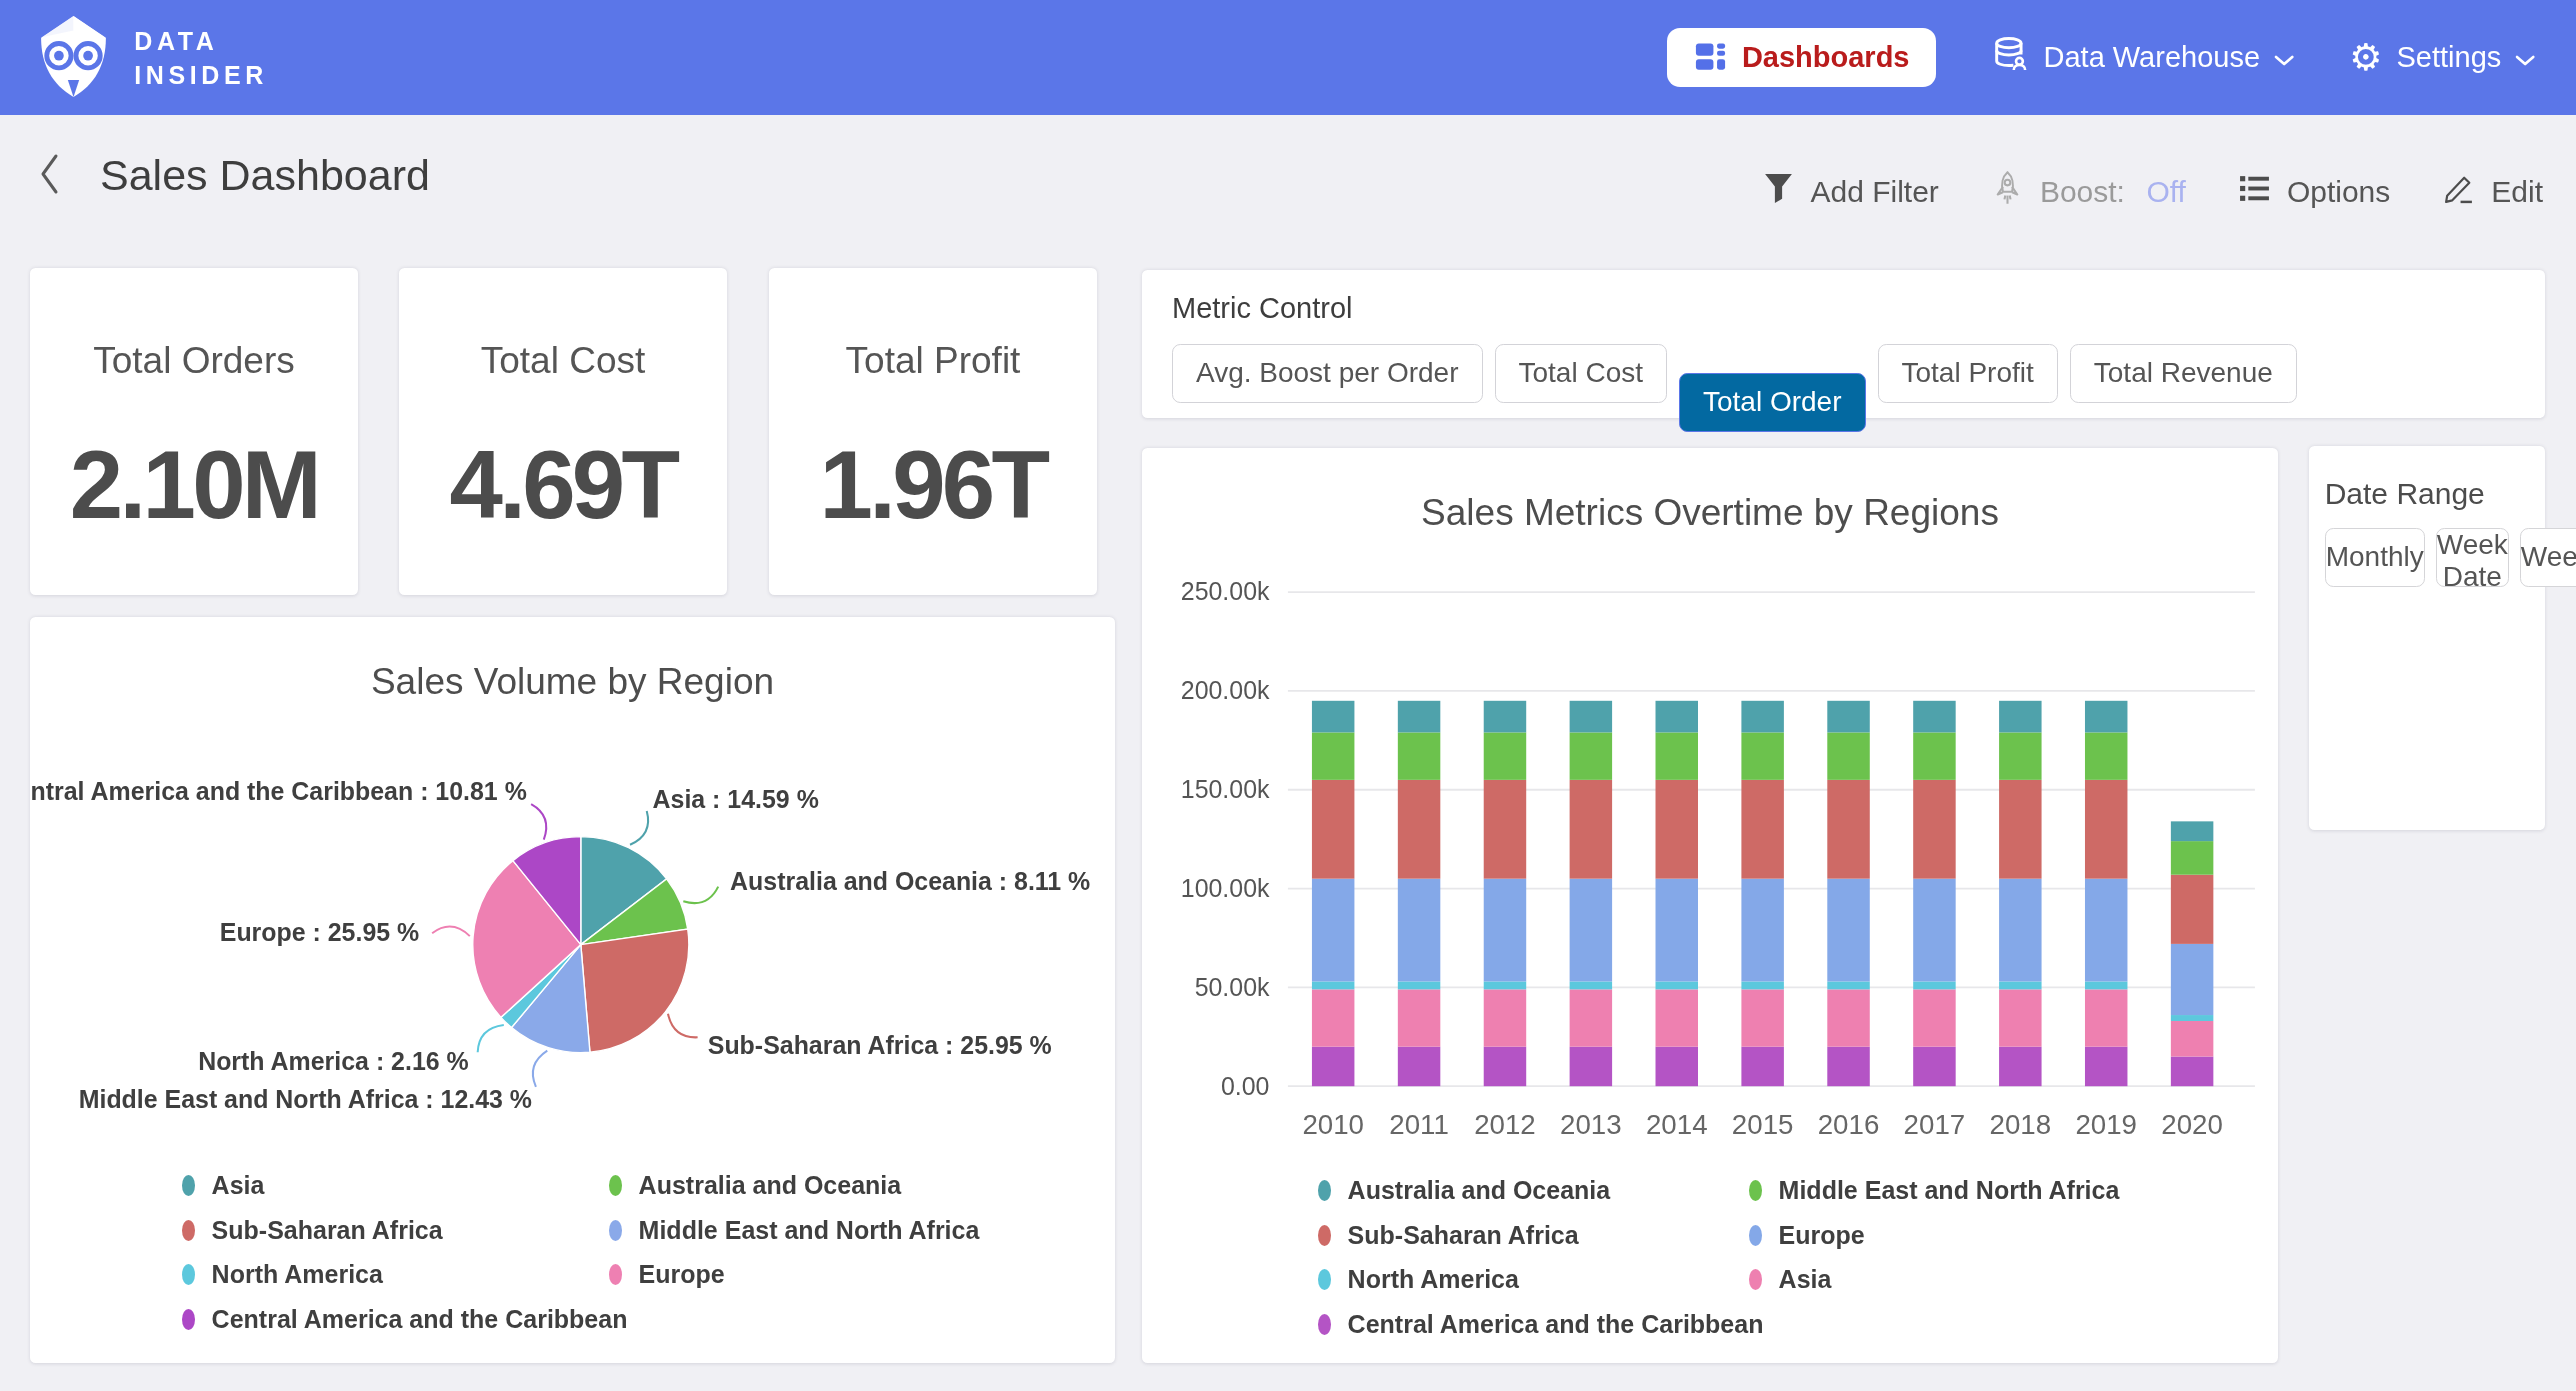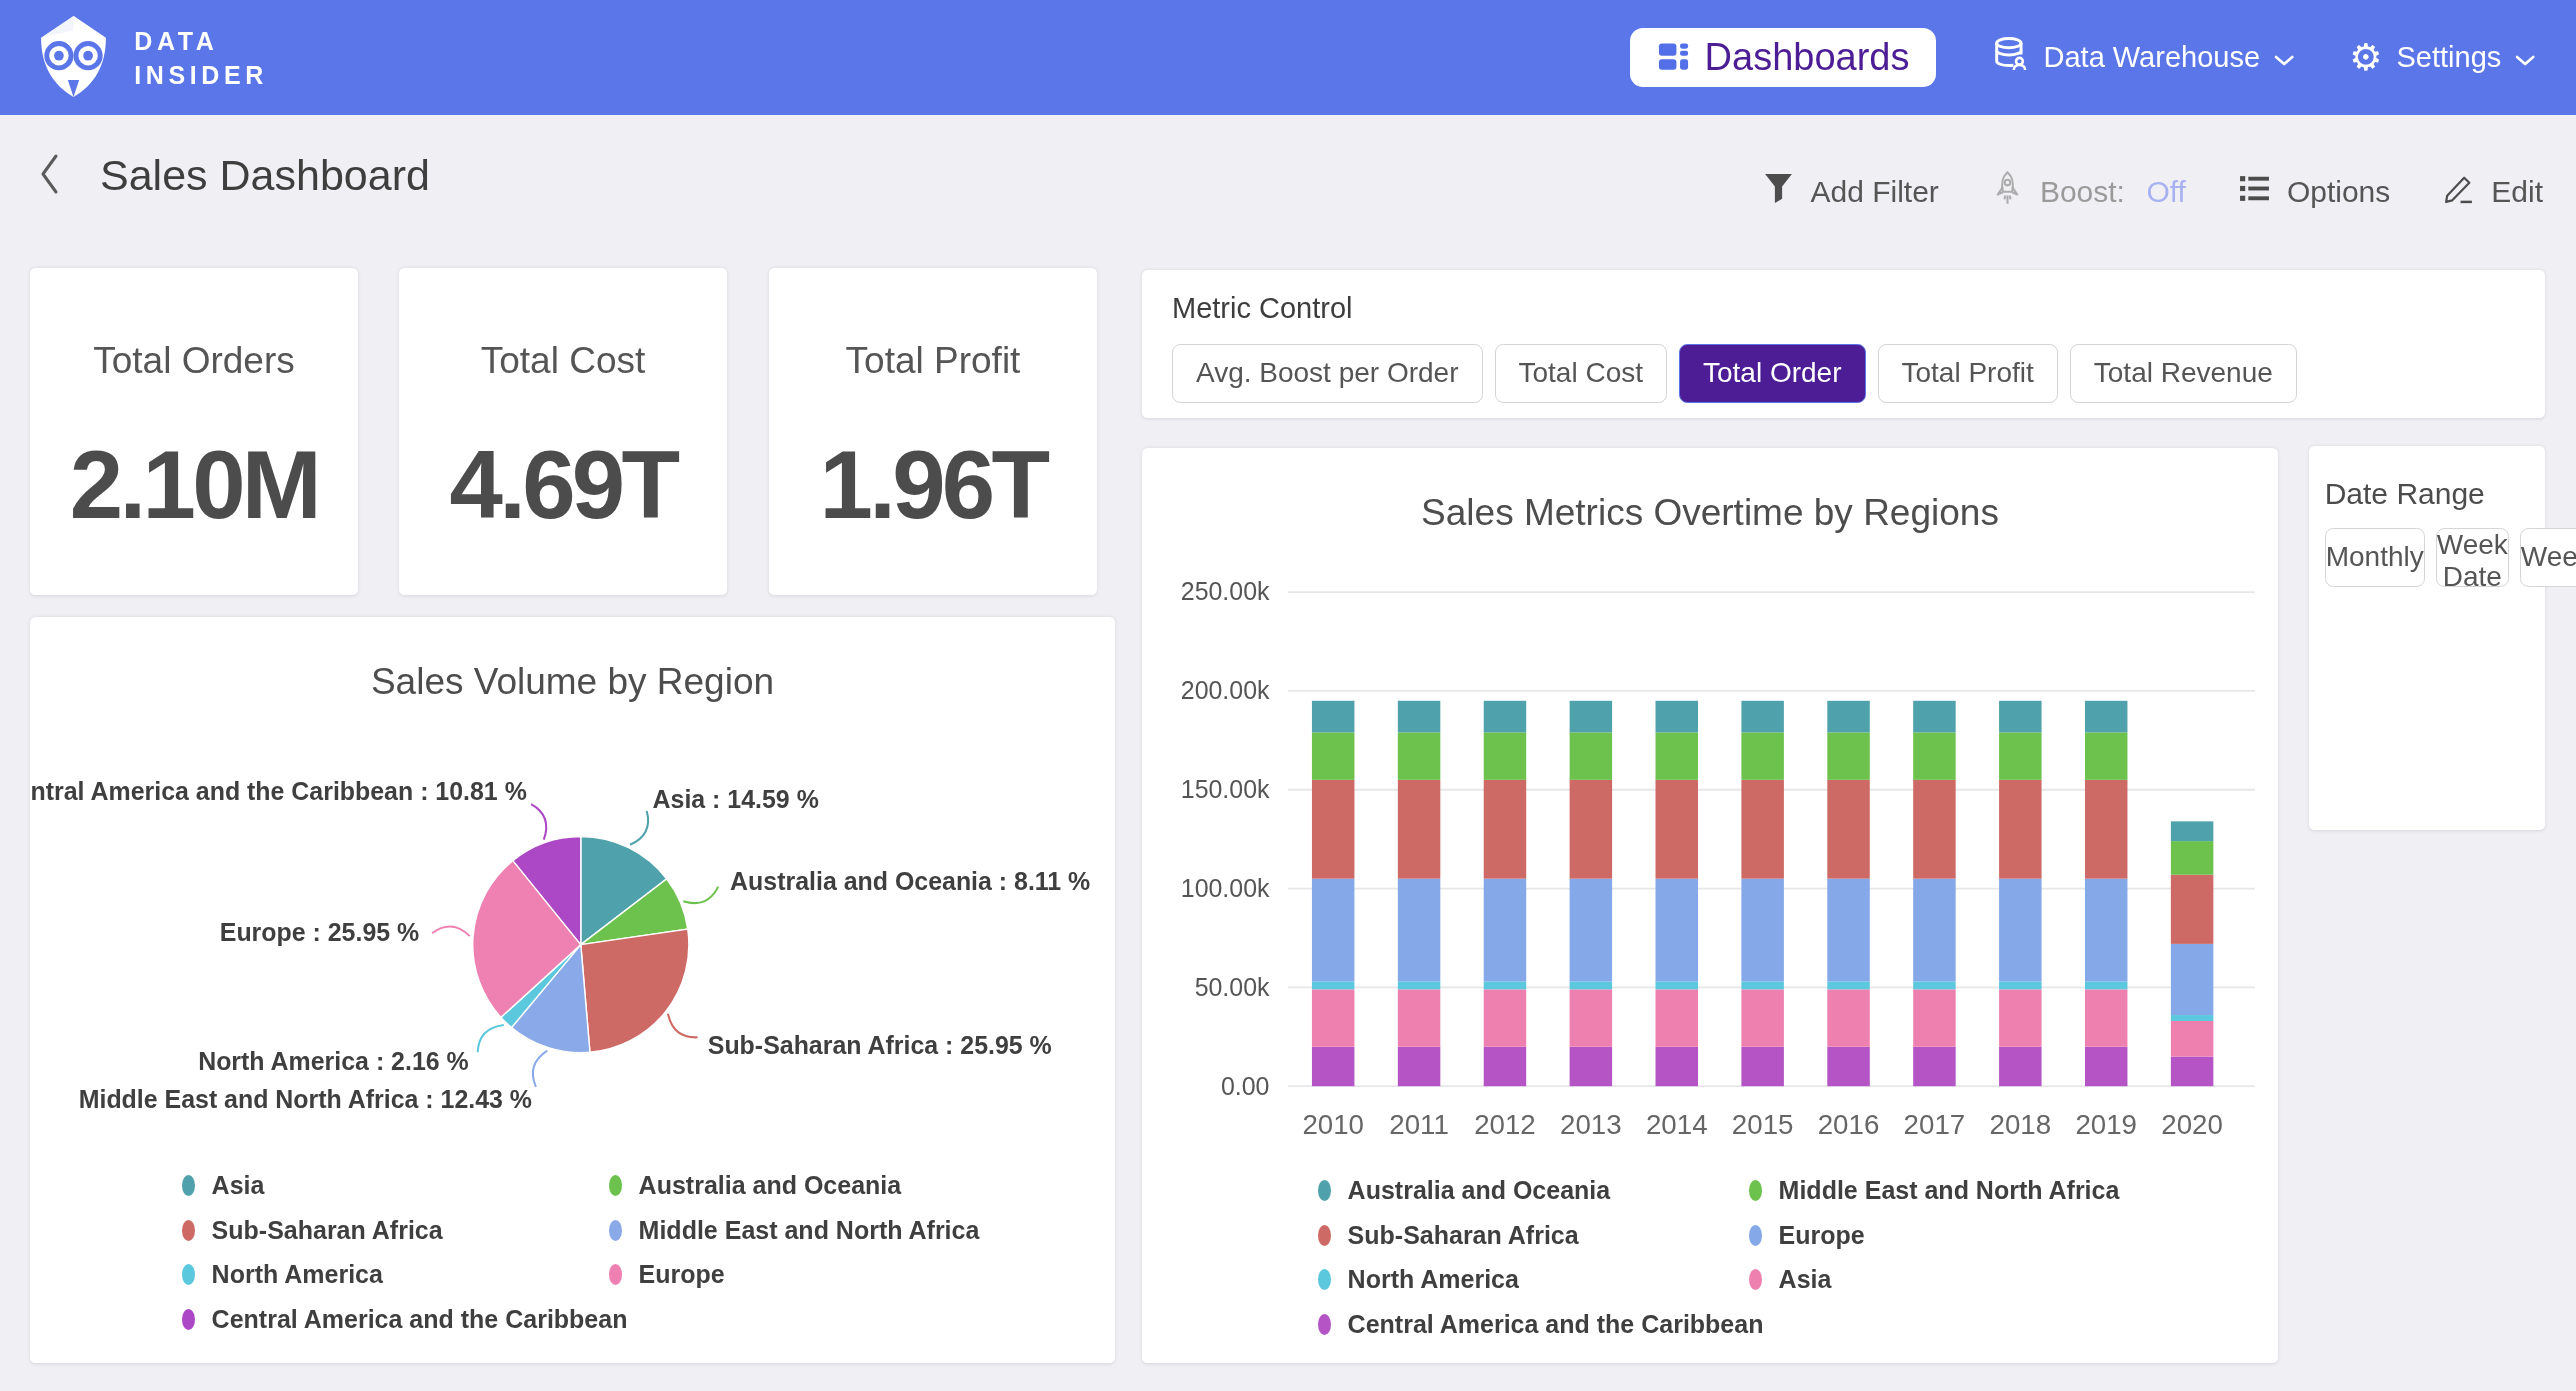--- a/index.html
+++ b/index.html
@@ -16,21 +16,21 @@
     background:#5B76E8; display:flex; align-items:center; padding:0 33px;
   }
   .brand { display:flex; align-items:center; gap:20.3px; }
   .brand-text { color:#fff; font-weight:bold; font-size:25px; letter-spacing:4.6px; line-height:34px; }
   .topbar-spacer { flex:1; }
   .topnav { display:flex; align-items:center; gap:55px; margin-right:7.4px; }
   .nav-pill {
     background:#fff; border-radius:13px; height:59px; padding:0 26px;
     display:flex; align-items:center; gap:14px; cursor:pointer;
   }
-  .nav-pill span.lbl { color:#4c1d95; font-size:38px; }
+  .nav-pill span.lbl { color:#b91c1c; font-size:29px;font-weight:bold; }
   .nav-item { display:flex; align-items:center; gap:14px; color:#fff; font-size:29px; cursor:pointer; }
   .gear-glyph { font-family:"DejaVu Sans", sans-serif; font-size:37px; color:#fff; line-height:1; }
   
   .page-toolbar-left {
     position:absolute; left:37px; top:115px; height:121px;
     display:flex; align-items:center; gap:37px;
   }
   .page-title { font-size:43px; color:#3E3E3E; }
   .page-toolbar-right {
     position:absolute; right:33px; top:115px; height:153px;
@@ -46,21 +46,21 @@
   .kpi-label { margin-top:72px; font-size:37px; color:#555; }
   .kpi-value { margin-top:48px; font-size:96px; font-weight:bold; color:#4C4C4C; letter-spacing:-3.7px; }
   
   .metric-card { left:1142px; top:270px; width:1403px; height:148px; padding:22px 30px; }
   .metric-title { font-size:29px; color:#3D3D3D; }
   .metric-btns { display:flex; gap:12px; margin-top:18.5px; }
   .pill-btn {
     height:59px; padding:0 23px; background:#fff; border:1.8px solid #D3D3D8; border-radius:8.3px;
     font-family:"Liberation Sans",sans-serif; font-size:28px; color:#555; cursor:pointer;
   }
-  .pill-btn.selected { background:#4c1d95; border-color:#5B76E8; color:#fff; }
+  .pill-btn.selected { background:#0369a1; border-color:#5B76E8; color:#fff;margin-top:29px; }
   
   .pie-card { left:30px; top:617px; width:1085px; height:746px; }
   .bar-card { left:1142px; top:448px; width:1136px; height:915px; }
   .chart-title { text-align:center; margin-top:44px; font-size:37px; color:#4D4D4D; font-weight:400; }
   .chart-svg { position:absolute; left:0; top:106px; }
   svg text { font-family:"Liberation Sans", sans-serif; }
   
   .legend { position:absolute; display:flex; }
   .pie-legend { left:152px; top:554px; }
   .bar-legend { left:176px; top:728px; }

